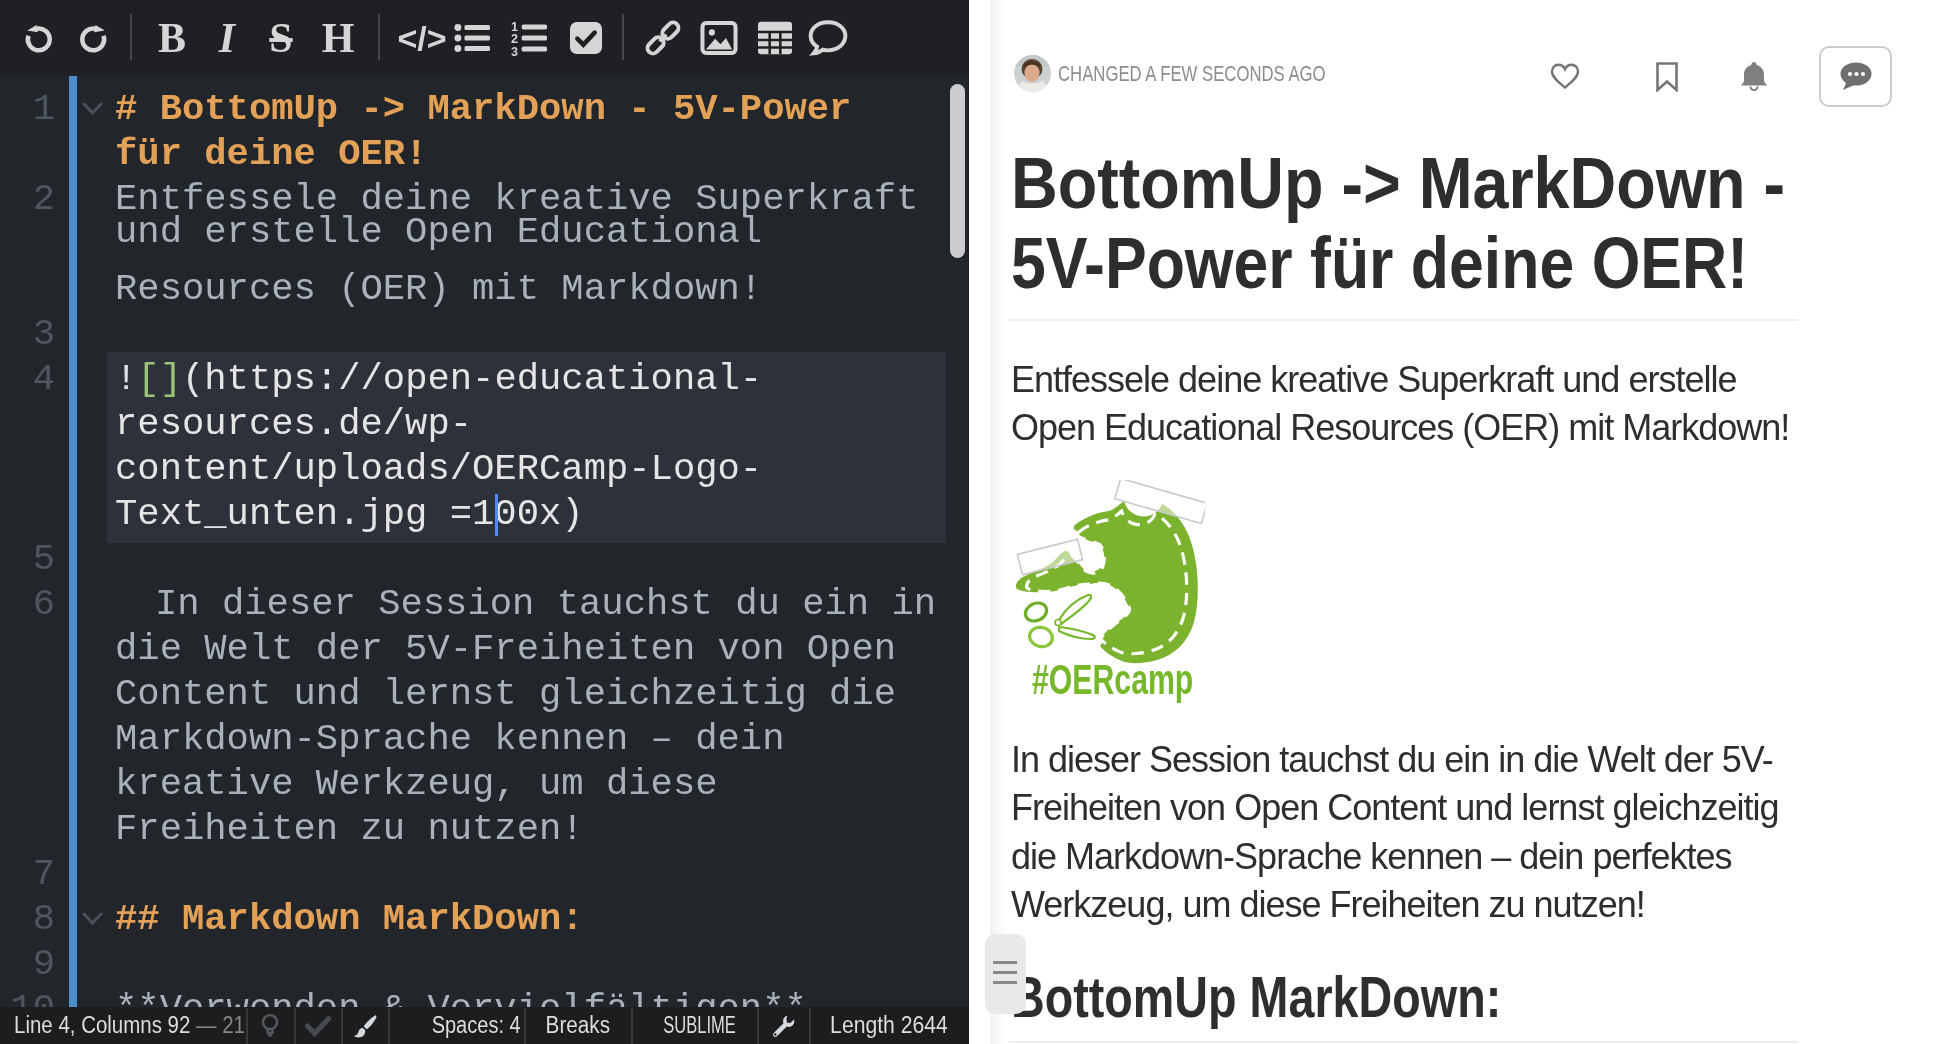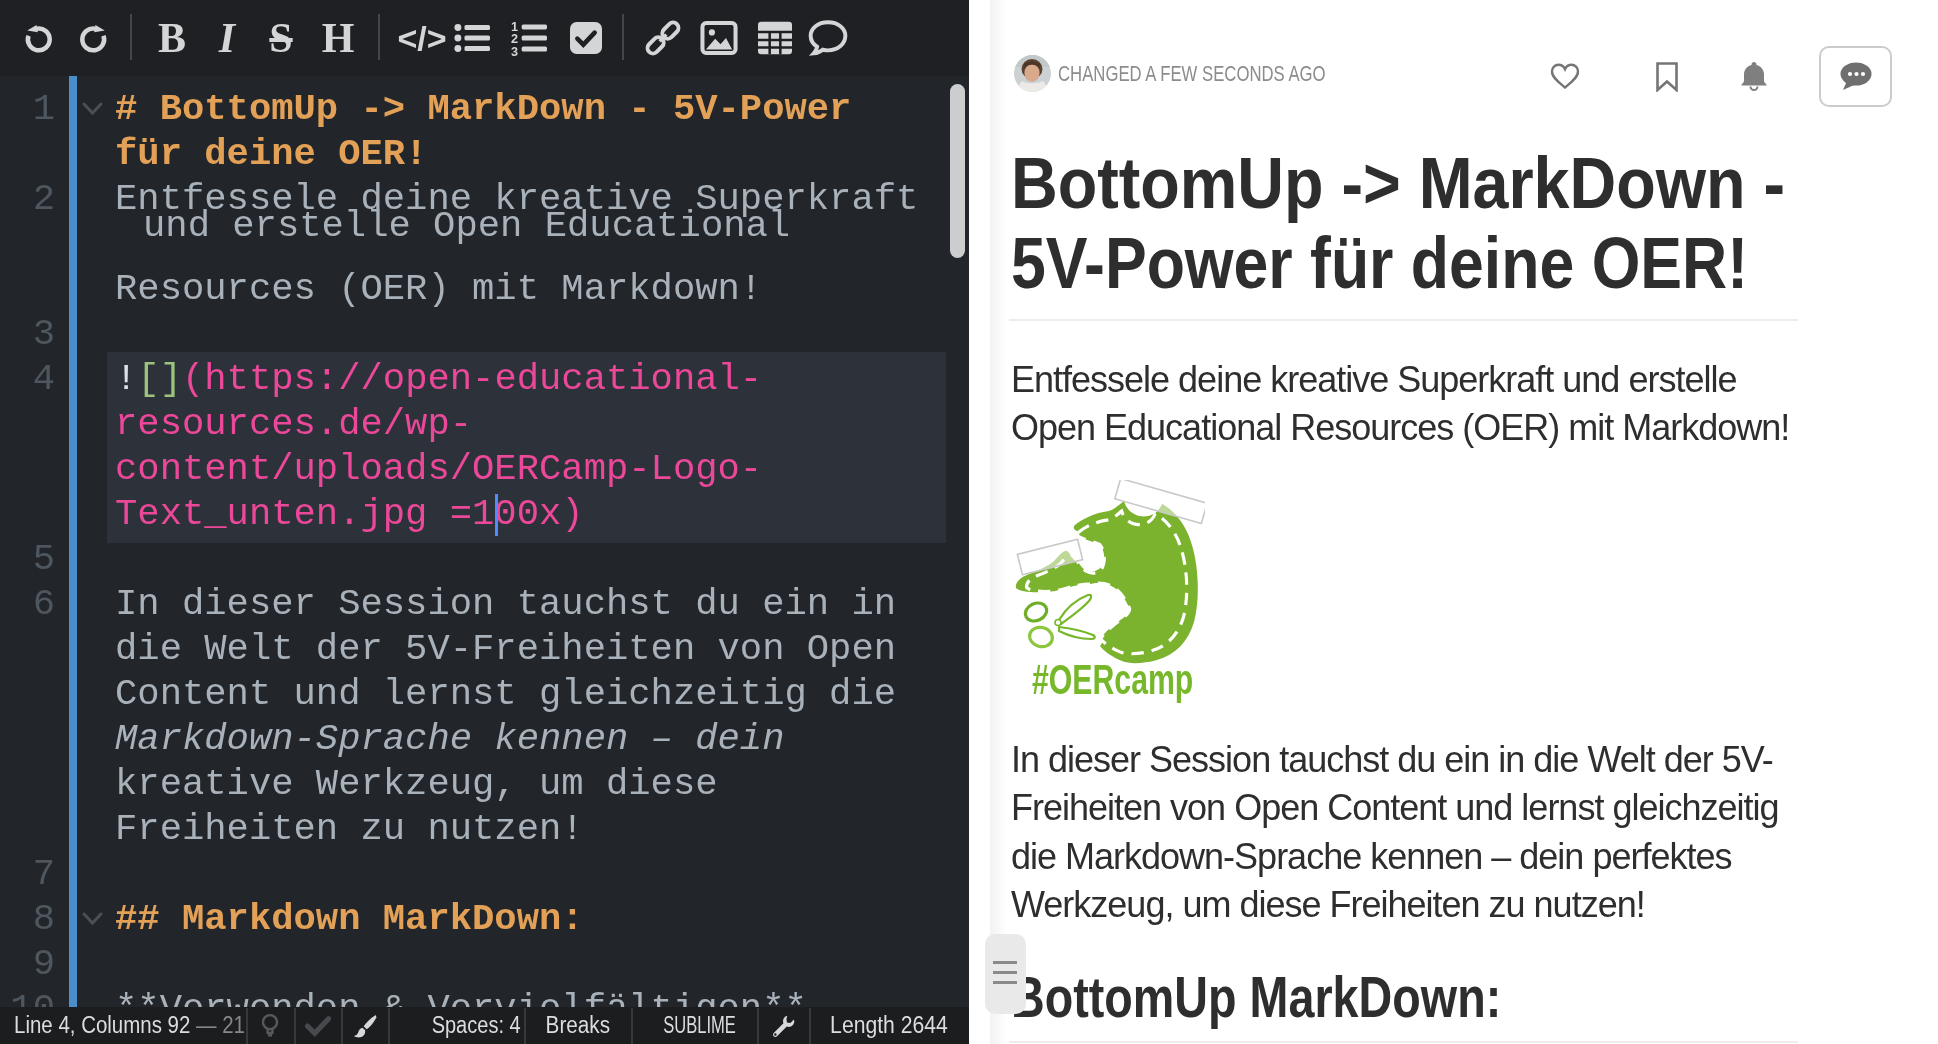--- a/index.html
+++ b/index.html
@@ -11,21 +11,21 @@
   #toolbar{position:absolute;left:0;top:0;width:969px;height:76px;background:#1e2023;}
   .tsep{position:absolute;top:14px;height:46px;width:2px;background:#43464a;}
   .tico{position:absolute;top:0;height:76px;display:flex;align-items:center;justify-content:center;color:#d4d5d6;}
   .tletter{font-family:"Liberation Serif",serif;font-size:42px;font-weight:bold;color:#d4d5d6;}
   #gutterline{position:absolute;left:69px;top:76px;width:8px;height:931px;background:#4a8fcc;}
   .ln{position:absolute;left:0;width:55px;text-align:right;color:#4e565f;
       font-family:"Liberation Mono",monospace;font-size:37.2px;line-height:45px;}
   .row{position:absolute;left:115px;white-space:pre;color:#a9b1bb;
        font-family:"Liberation Mono",monospace;font-size:37.2px;line-height:45px;}
   .hd{color:#e2a157;font-weight:bold;}
-  .url{color:#ec4899;}
+  .url{color:#e5e5e5;}
   .brk{color:#9bc379;}
   .bang{color:#dde0e4;}
   #activeline{position:absolute;left:107px;top:352px;width:839px;height:191px;background:#2c313a;}
   #caret{position:absolute;left:495px;top:494px;width:3px;height:42px;background:#528bff;}
   #scrollthumb{position:absolute;left:950px;top:84px;width:15px;height:174px;background:#cbcdcf;border-radius:8px;}
   #statusbar{position:absolute;left:0;top:1007px;width:969px;height:37px;background:#1b1d1f;
              font-size:23px;color:#dcdddf;}
   .ssep{position:absolute;top:1px;height:36px;width:2px;background:#36383b;}
   .scell{position:absolute;top:0;height:37px;display:flex;align-items:center;justify-content:center;}
   
@@ -148,30 +148,30 @@
     <div class="ln" style="top:986.5px;">10</div>
     <svg class="abs" style="left:82px;top:100px;" width="21" height="18" viewBox="0 0 21 18">
         <path d="M2 4 L10.5 13 L19 4" fill="none" stroke="#4a5058" stroke-width="3" stroke-linecap="round"></path>
       </svg>
     <svg class="abs" style="left:82px;top:910px;" width="21" height="18" viewBox="0 0 21 18">
         <path d="M2 4 L10.5 13 L19 4" fill="none" stroke="#4a5058" stroke-width="3" stroke-linecap="round"></path>
       </svg>
     <div class="row hd" style="top:86.5px;"># BottomUp -&gt; MarkDown - 5V-Power</div>
     <div class="row hd" style="top:131.5px;">für deine OER!</div>
     <div class="row" style="top:176.5px;">Entfessele deine kreative Superkraft</div>
-    <div class="row" style="top:204px;margin-left:28px;">und erstelle Open Educational</div>
+    <div class="row" style="top:210px;">und erstelle Open Educational</div>
     <div class="row" style="top:266.5px;">Resources (OER) mit Markdown!</div>
     <div class="row" style="top:356.5px;"><span class="bang">!</span><span class="brk">[]</span><span class="url">(https://open-educational-</span></div>
     <div class="row url" style="top:401.5px;">resources.de/wp-</div>
     <div class="row url" style="top:446.5px;">content/uploads/OERCamp-Logo-</div>
     <div class="row url" style="top:491.5px;">Text_unten.jpg =100x)</div>
-    <div class="row" style="top:581.5px;">In dieser Session tauchst du ein in</div>
+    <div class="row" style="top:581.5px;margin-left:40px;">In dieser Session tauchst du ein in</div>
     <div class="row" style="top:626.5px;">die Welt der 5V-Freiheiten von Open</div>
     <div class="row" style="top:671.5px;">Content und lernst gleichzeitig die</div>
-    <div class="row" style="top:716.5px;font-style:italic;">Markdown-Sprache kennen – dein</div>
+    <div class="row" style="top:716.5px;">Markdown-Sprache kennen – dein</div>
     <div class="row" style="top:761.5px;">kreative Werkzeug, um diese</div>
     <div class="row" style="top:806.5px;">Freiheiten zu nutzen!</div>
     <div class="row hd" style="top:896.5px;">## Markdown MarkDown:</div>
     <div class="row" style="top:986.5px;">**Verwenden &amp; Vervielfältigen**</div>
   </div>
   <div id="caret"></div>
   <div id="scrollthumb"></div>
   <div id="statusbar">
     <div class="ssep" style="left:246px;"></div>
     <div class="ssep" style="left:294px;"></div>

